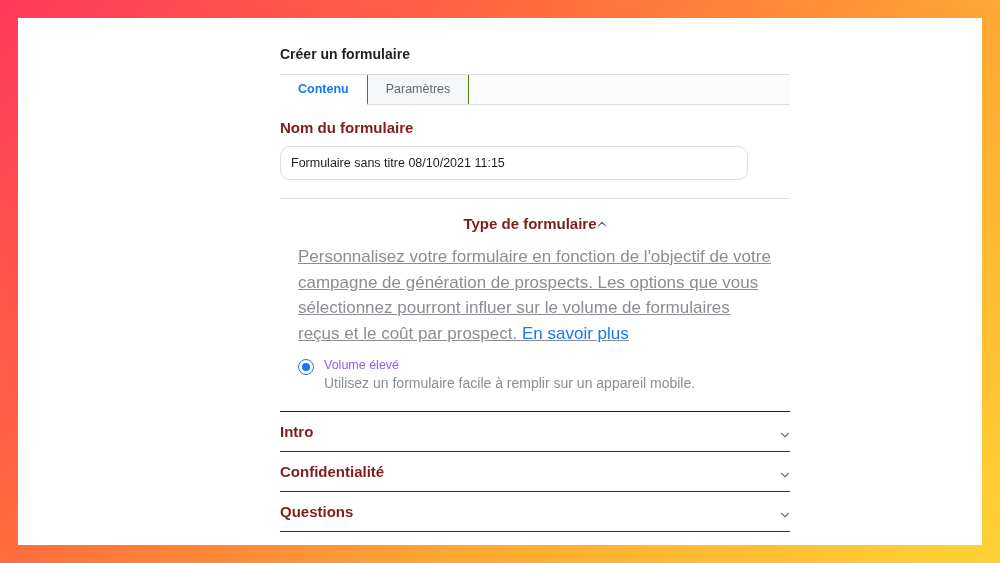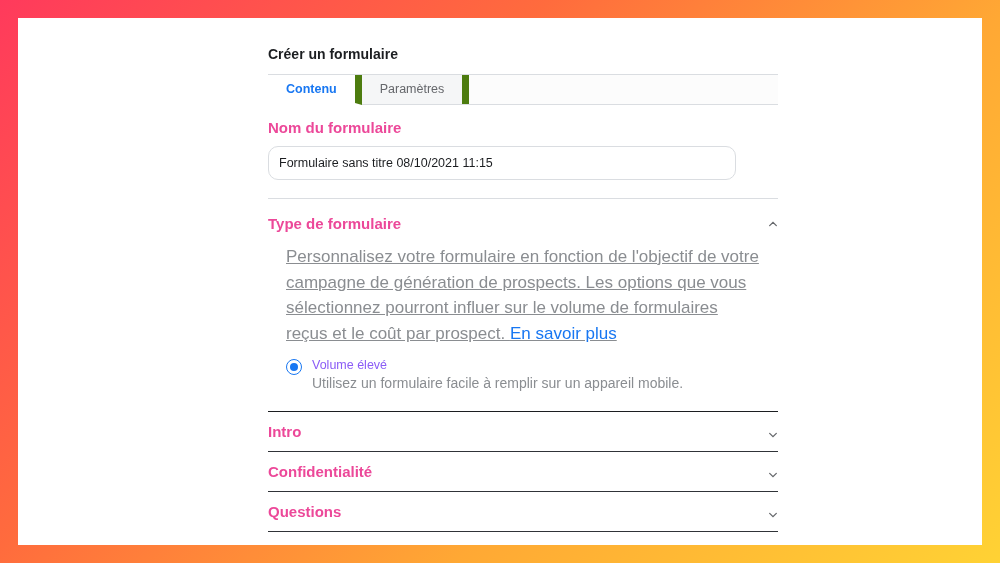--- a/index.html
+++ b/index.html
@@ -16,79 +16,79 @@
       padding: 18px;
     }
     .canvas {
       background: #ffffff;
       width: 100%;
       height: 100%;
       position: relative;
     }
     .content-wrap {
       position: absolute;
-      left: 250px;
+      left: 262px;
       top: 28px;
       width: 510px;
     }
     .page-title {
       font-size: 14px;
       font-weight: 700;
       color: #1c1e21;
       margin-bottom: 12px;
     }
     .tab-row {
       display: flex;
       border-top: 1px solid #dadde1;
       border-bottom: 1px solid #dadde1;
       background: #fcfcfc;
     }
     .tab {
       padding: 7px 18px;
       font-size: 12.5px;
       color: #65676b;
       cursor: pointer;
-      border-right: 7px solid #4d7c0f;
+      border-right: 1px solid #4d7c0f;
       background: #f5f6f7;
     }
     .tab.active {
       color: #1877f2;
       font-weight: 600;
       background: #ffffff;
       border-bottom: 2px solid #ffffff;
       margin-bottom: -1px;
     }
     .section {
       padding: 14px 0 10px 0;
     }
     .section-title {
       font-size: 15px;
       font-weight: 700;
-      color: #ec4899;
+      color: #7f1d1d;
       margin-bottom: 10px;
     }
     .text-input {
       width: 468px;
       padding: 9px 10px;
       font-size: 12.5px;
       color: #1c1e21;
       border: 1px solid #dadde1;
       border-radius: 10px;
       outline: none;
       background: #ffffff;
     }
     .divider {
       height: 1px;
       background: #dadde1;
       margin: 8px 0 0 0;
       width: 100%;
     }
     .collapsible-header {
       display: flex;
-      justify-content: space-between;
+      justify-content: center;
       align-items: center;
       padding: 12px 0;
       cursor: pointer;
     }
     .collapsible-header .section-title {
       margin-bottom: 0;
     }
     .chevron {
       width: 10px;
       height: 10px;

